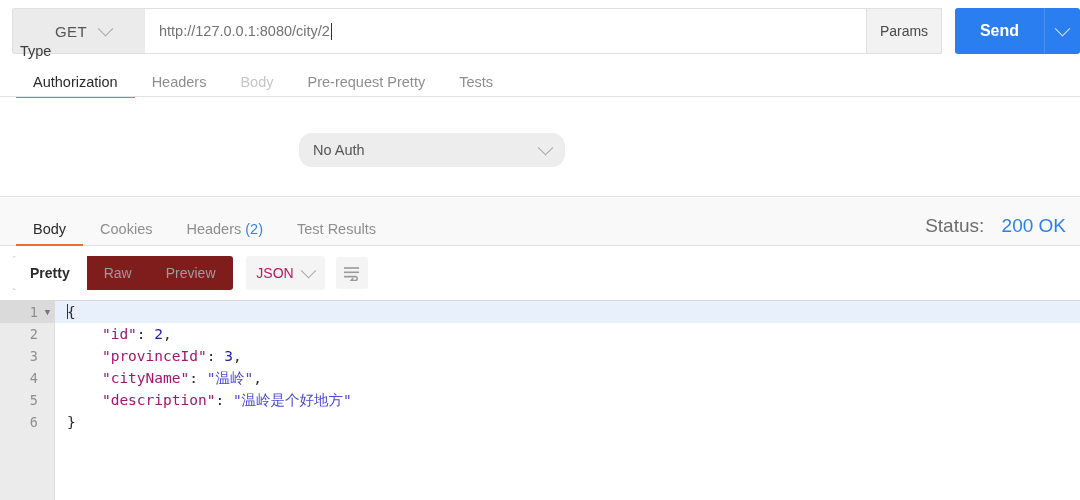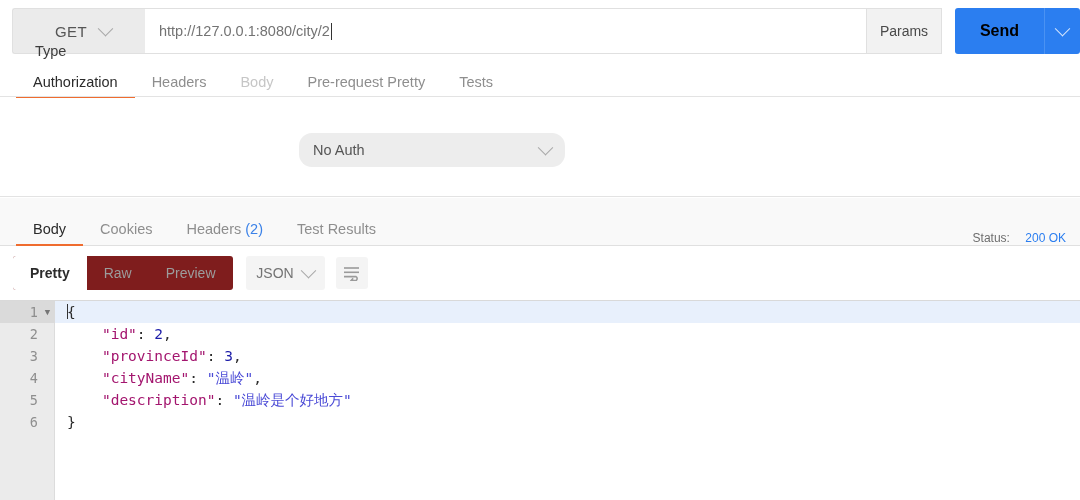--- a/index.html
+++ b/index.html
@@ -49,21 +49,21 @@
     margin-left: 1px; vertical-align: middle;
   }
   .params-btn {
     width: 76px; background: #f2f2f2;
     border: 1px solid #e0e0e0;
     display: flex; align-items: center; justify-content: center;
     font-size: 14px; color: #4a4a4a; cursor: pointer;
   }
   .send-wrap { display: flex; margin-left: 13px; }
   .send-btn {
-    width: 89px; background: #2b7ef0; color: #000000;
+    width: 89px; background: #2b7ef0; color: #ffffff;
     font-size: 16px; font-weight: bold;
     display: flex; align-items: center; justify-content: center;
     border-radius: 3px 0 0 3px; cursor: pointer;
   }
   .send-caret {
     width: 36px; background: #2b7ef0;
     border-left: 1px solid #4a92f3;
     border-radius: 0 3px 3px 0;
     display: flex; align-items: center; justify-content: center;
     cursor: pointer;
@@ -85,21 +85,21 @@
     height: 2.5px; background: #ef6c2f;
   }
   .rtab.dim { color: #c6c6c6; }
 
   
   .auth-panel {
     position: absolute; left: 0; top: 98px; width: 1080px; height: 99px;
     background: #fff; border-bottom: 1px solid #e3e3e3;
   }
   .type-label {
-    position: absolute; left: 35px; top: 43px;
+    position: absolute; left: 20px; top: 43px;
     font-size: 14.5px; color: #3c3c3c;
   }
   .auth-select {
     position: absolute; left: 299px; top: 133px;
     width: 266px; height: 34px; background: #ededed;
     border-radius: 13px; display: flex; align-items: center;
     padding: 0 14px; cursor: pointer;
   }
   .auth-select .val { font-size: 14.5px; color: #555; flex: 1; }
 
@@ -113,22 +113,22 @@
     padding: 0 17px 9px 17px; font-size: 14.5px; color: #8e8e8e;
     cursor: pointer; position: relative; line-height: 1;
   }
   .rstab.active { color: #2b2b2b; }
   .rstab.active::after {
     content:""; position:absolute; left:0; right:0; bottom:-1px;
     height: 2.5px; background: #ef6c2f;
   }
   .badge { color: #3b82e8; }
   .status {
-    position: absolute; right: 14px; bottom: 0;
-    font-size: 12px; color: #6d6d6d;
+    position: absolute; right: 14px; bottom: 8px;
+    font-size: 19px; color: #6d6d6d;
   }
   .status .code { color: #2b7ef0; }
 
   
   .fmt-bar {
     position: absolute; left: 0; top: 246px; width: 1080px; height: 54px;
     background: #fff; display: flex; align-items: center; padding-left: 13px;
   }
   .seg {
     display: flex; background: #7f1d1d; border-radius: 3px; height: 34px;
@@ -137,21 +137,21 @@
   .seg-item {
     display:flex; align-items:center; padding: 0 17px;
     font-size: 14px; color: #9c9c9c; cursor: pointer;
   }
   .seg-item.active { color: #2b2b2b; font-weight: bold; background: #fff; }
   .json-select {
     margin-left: 13px; height: 34px; width: 79px; background: #f4f4f4;
     border-radius: 3px; display: flex; align-items: center;
     justify-content: center; gap: 9px; cursor: pointer;
   }
-  .json-select .val { font-size: 14px; color: #737373; }
+  .json-select .val { font-size: 14px; color: #be185d; }
   .wrap-btn {
     margin-left: 11px; height: 32px; width: 32px; background: #f4f4f4;
     border-radius: 3px; display:flex; align-items:center; justify-content:center;
     cursor: pointer;
   }
 
   
   .editor {
     position: absolute; left: 0; top: 300px; width: 1080px; height: 200px;
     background: #fff; border-top: 1px solid #d9d9d9;

